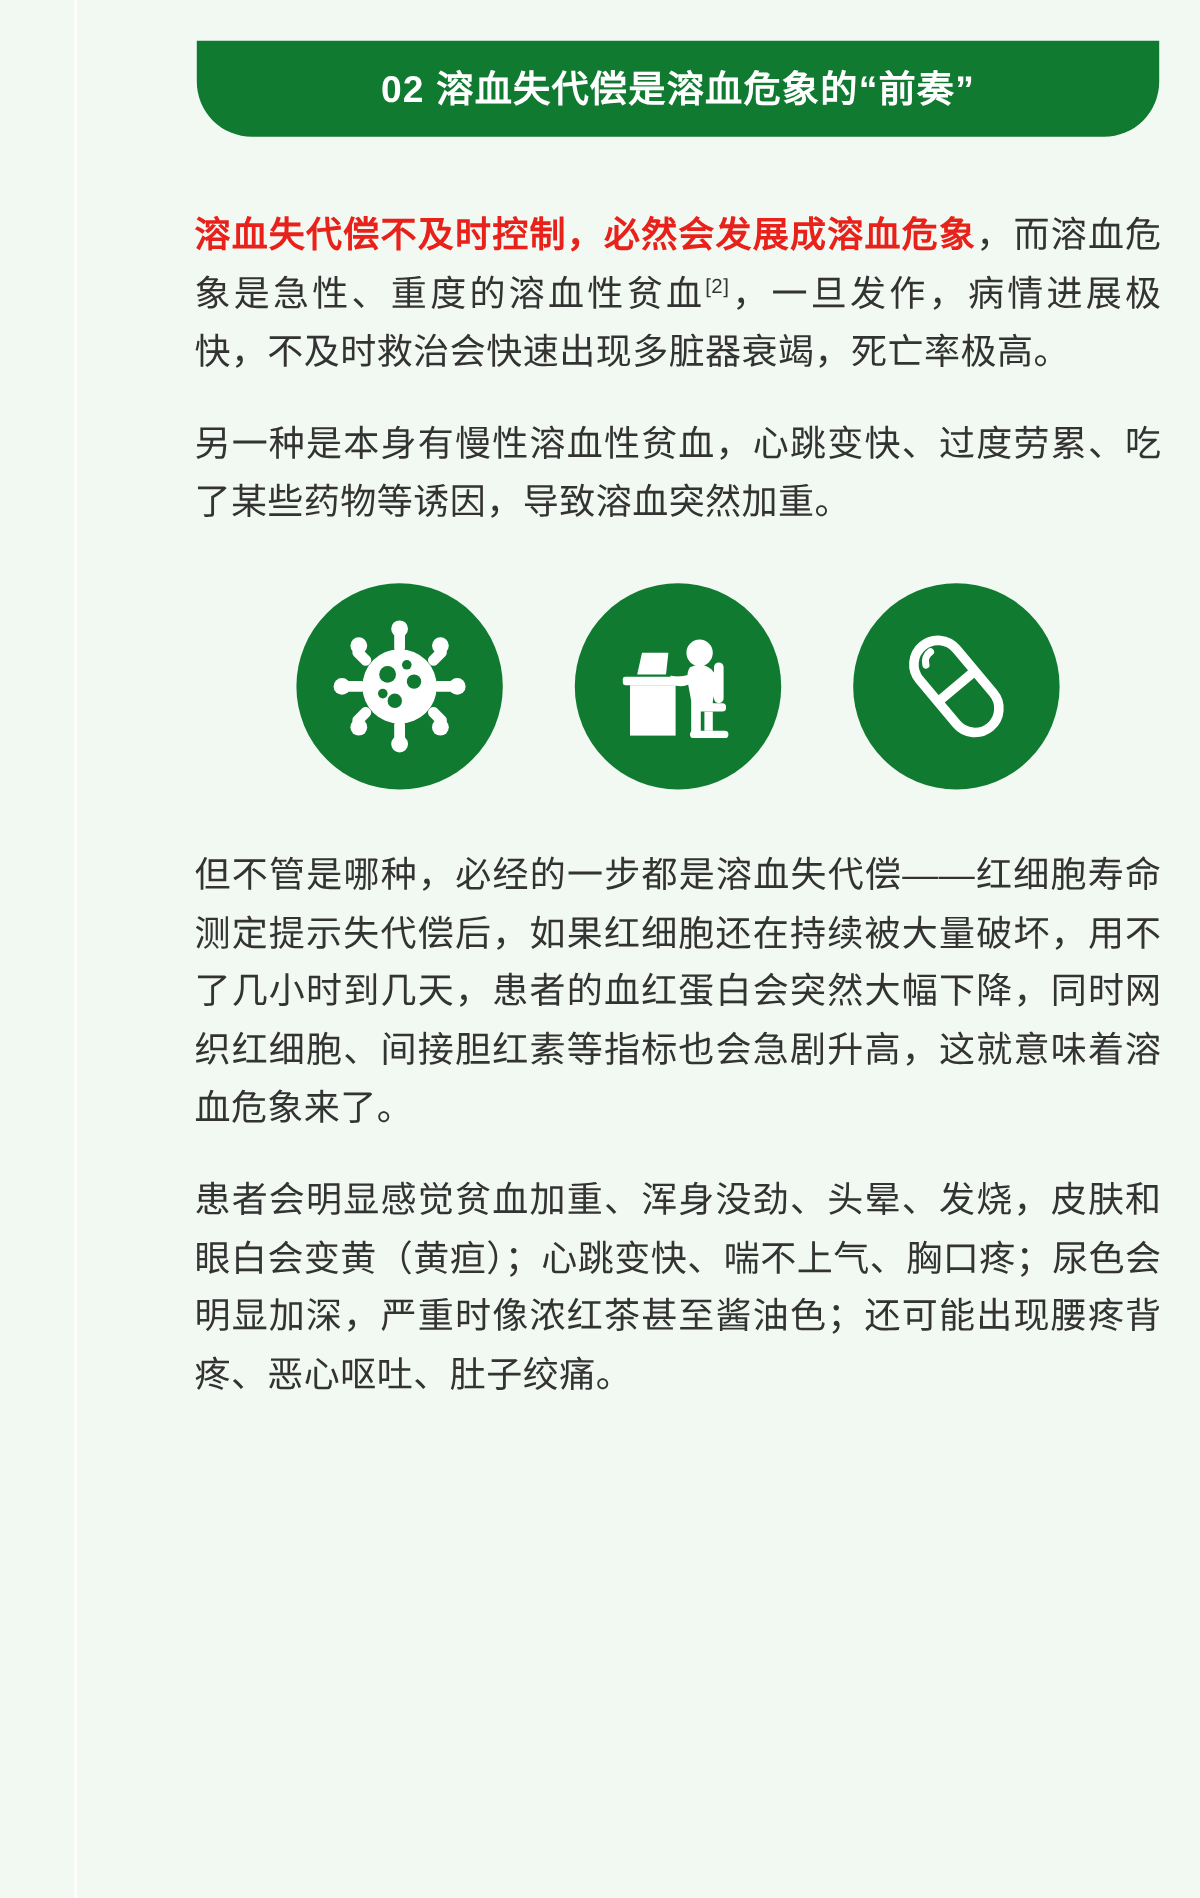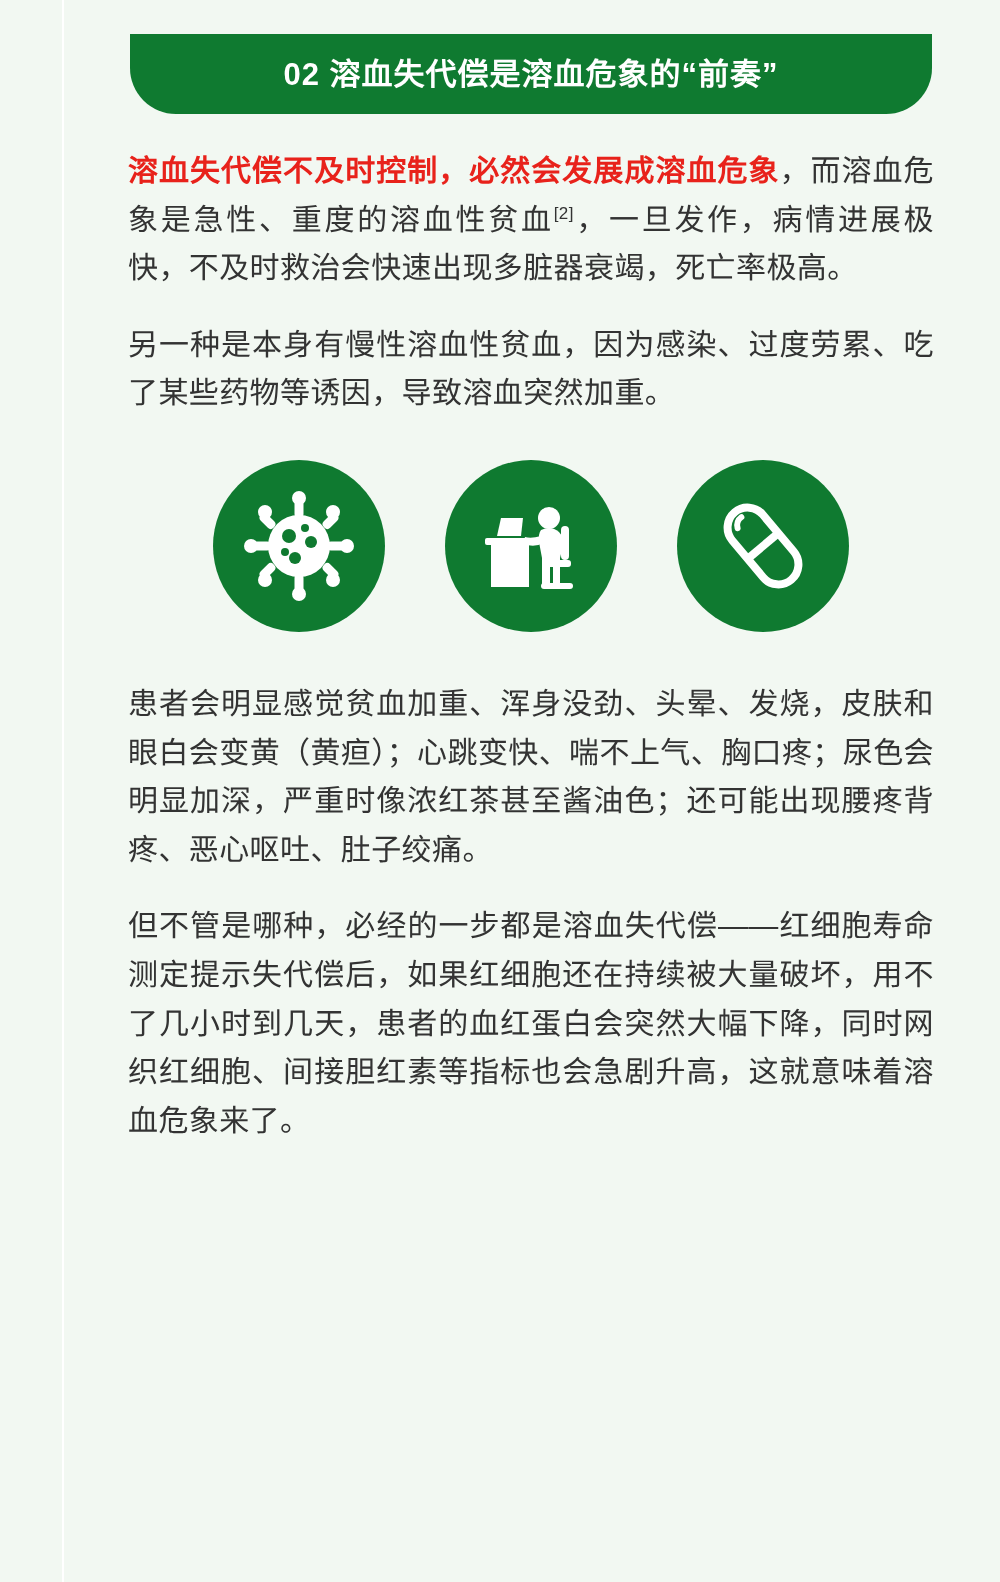--- a/index.html
+++ b/index.html
@@ -13,20 +13,21 @@
     font-family: "Liberation Sans", "DejaVu Sans", sans-serif;
     -webkit-font-smoothing: antialiased;
   }
   .page {
     position: relative;
     width: 1000px;
     min-height: 1582px;
     background: #f2f8f2;
     box-sizing: border-box;
     overflow: hidden;
+    padding-left: 34px;
   }
   
   .left-rail {
     position: absolute;
     left: 0;
     top: 0;
     width: 62px;
     height: 100%;
     background: #f2f8f2;
     border-right: 2px solid #ffffff;
@@ -64,21 +65,21 @@
   }
   p.para {
     font-size: 30px;
     line-height: 1.62;
     color: #333333;
     margin: 0 0 28px 0;
     text-align: justify;
     letter-spacing: 0.4px;
   }
   p.para:first-of-type {
-    margin-top: 33px;
+    margin-top: 59px;
   }
   .hl-red {
     color: #e8221b;
     font-weight: bold;
   }
   sup.ref {
     font-size: 17px;
     vertical-align: super;
     line-height: 0;
   }
@@ -118,21 +119,21 @@
 
     <div class="header-banner">
       <div class="header-title">02 溶血失代偿是溶血危象的“前奏”</div>
     </div>
 
     <div class="body-area">
 
       <p class="para"><span class="hl-red">溶血失代偿不及时控制，必然会发展成溶血危象</span><span>，而溶血危象是急性、重度的溶血性贫血</span><sup class="ref">[2]</sup><span>，一旦发作，病情进展极快，不及时救治会快速出现多脏器衰竭，死亡率极高。</span></p>
 
 
-      <p class="para">另一种是本身有慢性溶血性贫血，因为感染、过度劳累、吃了某些药物等诱因，导致溶血突然加重。</p>
+      <p class="para">另一种是本身有慢性溶血性贫血，心跳变快、过度劳累、吃了某些药物等诱因，导致溶血突然加重。</p>
 
       <div class="icon-row">
 
         <div class="icon-circle">
           <svg width="120" height="120" viewBox="0 0 120 120" aria-hidden="true">
             <g fill="#ffffff">
               <circle cx="60" cy="60" r="31"></circle>
               <rect x="55.5" y="14" width="9" height="18" rx="4"></rect>
               <rect x="55.5" y="88" width="9" height="18" rx="4"></rect>
               <rect x="14" y="55.5" width="18" height="9" rx="4"></rect>
@@ -190,21 +191,21 @@
             <g transform="rotate(-40 60 60)">
               <rect x="40" y="16" width="40" height="88" rx="20" fill="none" stroke="#ffffff" stroke-width="8"></rect>
               <line x1="40" y1="60" x2="80" y2="60" stroke="#ffffff" stroke-width="8"></line>
               <path d="M52 30 a10 10 0 0 1 10 -6" fill="none" stroke="#ffffff" stroke-width="6" stroke-linecap="round"></path>
             </g>
           </svg>
         </div>
 
       </div>
 
+      <p class="para">但不管是哪种，必经的一步都是溶血失代偿——红细胞寿命测定提示失代偿后，如果红细胞还在持续被大量破坏，用不了几小时到几天，患者的血红蛋白会突然大幅下降，同时网织红细胞、间接胆红素等指标也会急剧升高，这就意味着溶血危象来了。</p>
+
       <p class="para">患者会明显感觉贫血加重、浑身没劲、头晕、发烧，皮肤和眼白会变黄（黄疸）；心跳变快、喘不上气、胸口疼；尿色会明显加深，严重时像浓红茶甚至酱油色；还可能出现腰疼背疼、恶心呕吐、肚子绞痛。</p>
-
-      <p class="para">但不管是哪种，必经的一步都是溶血失代偿——红细胞寿命测定提示失代偿后，如果红细胞还在持续被大量破坏，用不了几小时到几天，患者的血红蛋白会突然大幅下降，同时网织红细胞、间接胆红素等指标也会急剧升高，这就意味着溶血危象来了。</p>
 
       <div class="spacer-bottom"></div>
 
     </div>
   </div>
 </div>
 
 </body></html>

